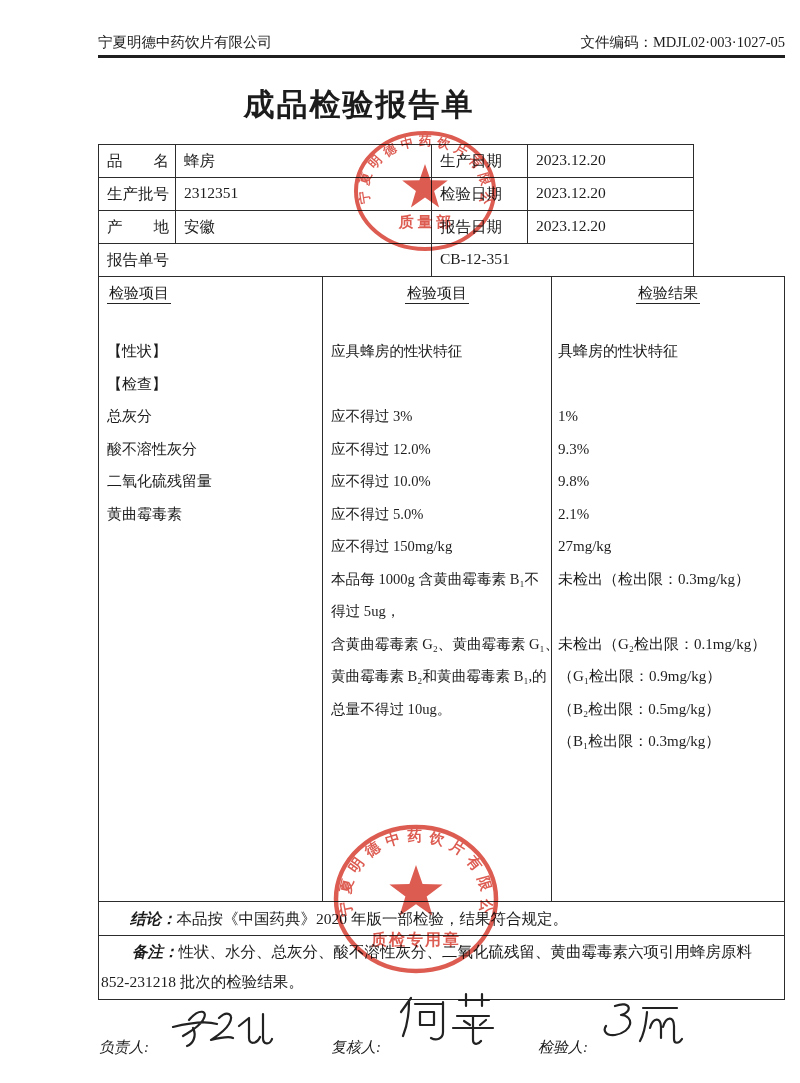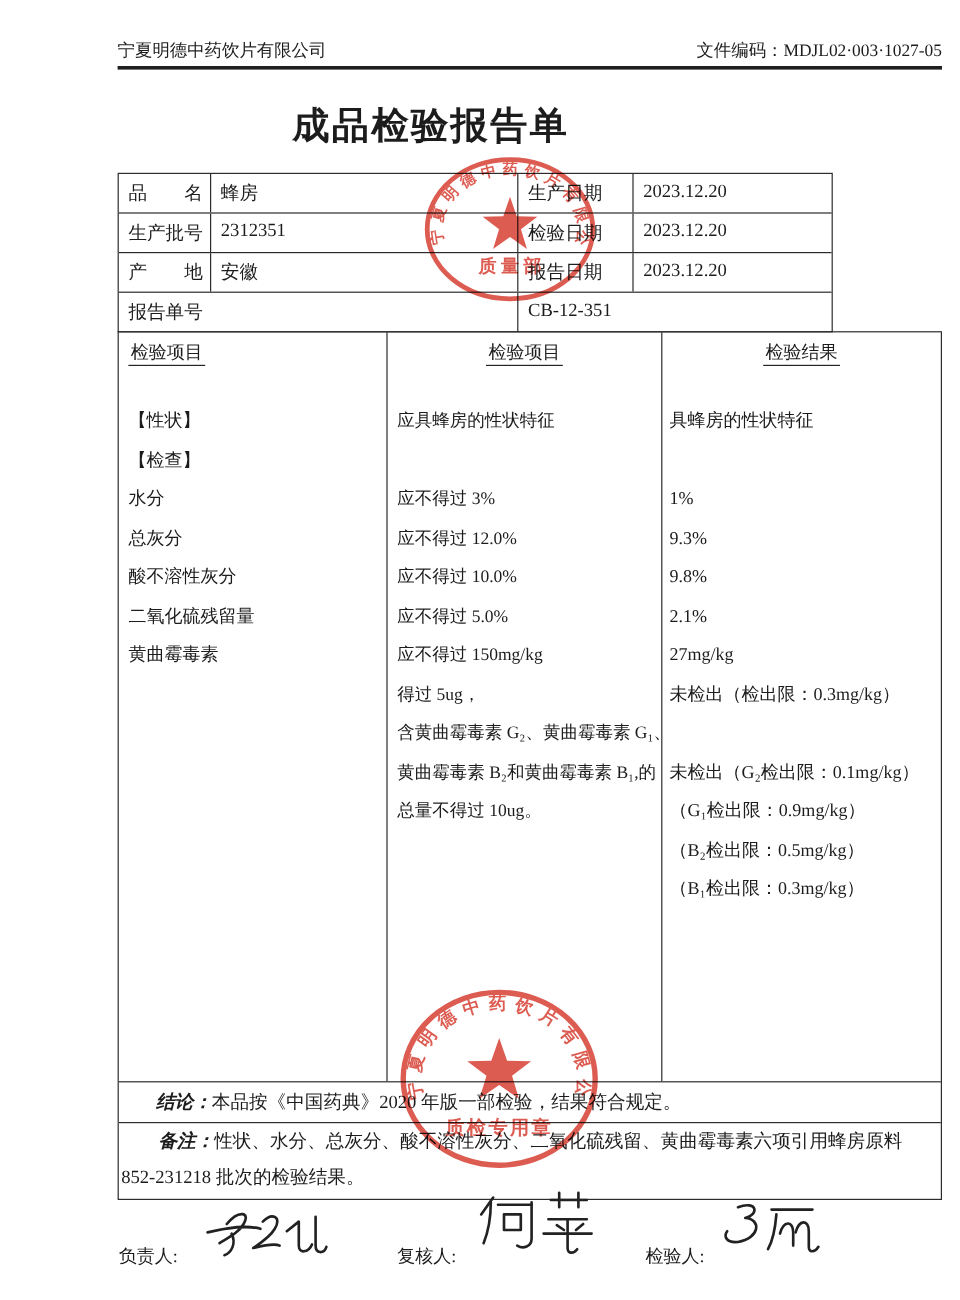--- a/index.html
+++ b/index.html
@@ -40,21 +40,21 @@
   .mt-col.standards .mt-line{font-size:14.6px;}
   .mt-line.ind{padding-left:50px;}
 
   .concl{border-top:1px solid #2c2c2c;height:33px;line-height:33px;
          font-size:15.5px;text-indent:2em;white-space:nowrap;}
   .remarks{border-top:1px solid #2c2c2c;min-height:58px;font-size:15.5px;
            line-height:30px;text-indent:2em;padding:1px 6px 2px 2px;box-sizing:border-box;}
   .bold{font-weight:bold;font-style:italic;}
 
   
-  .sig-label{position:absolute;font-size:15px;white-space:nowrap;}
+  .sig-label{position:absolute;font-size:15px;white-space:nowrap;font-style:italic;}
   .sig-svg{position:absolute;}
   .sig-svg path{fill:none;stroke:#222222;stroke-width:2.2;stroke-linecap:round;stroke-linejoin:round;}
 
   
   .stamp{position:absolute;mix-blend-mode:multiply;opacity:.82;}
   .stamp svg{display:block;}
 </style>
 </head>
 <body>
 
@@ -92,41 +92,41 @@
     </div>
   </div>
 
   <div class="doc">
     <div class="mt-body">
       <div class="mt-col items" id="col-items">
         <div class="mt-head left"><span>检验项目</span></div>
         <div class="mt-gap"></div>
       <div class="mt-line">【性状】</div>
           <div class="mt-line">【检查】</div>
-          <div class="mt-line">水分</div>
           <div class="mt-line">总灰分</div>
           <div class="mt-line">酸不溶性灰分</div>
           <div class="mt-line">二氧化硫残留量</div>
           <div class="mt-line">黄曲霉毒素</div>
           <div class="mt-line"></div>
           <div class="mt-line"></div>
           <div class="mt-line"></div>
           <div class="mt-line"></div>
           <div class="mt-line"></div>
         </div>
       <div class="mt-col standards" id="col-standards">
         <div class="mt-head center"><span>检验项目</span></div>
         <div class="mt-gap"></div>
       <div class="mt-line">应具蜂房的性状特征</div>
           <div class="mt-line"></div>
           <div class="mt-line">应不得过 3%</div>
           <div class="mt-line">应不得过 12.0%</div>
           <div class="mt-line">应不得过 10.0%</div>
           <div class="mt-line">应不得过 5.0%</div>
           <div class="mt-line">应不得过 150mg/kg</div>
+          <div class="mt-line">本品每 1000g 含黄曲霉毒素 B₁不</div>
           <div class="mt-line">得过 5ug，</div>
           <div class="mt-line">含黄曲霉毒素 G₂、黄曲霉毒素 G₁、</div>
           <div class="mt-line">黄曲霉毒素 B₂和黄曲霉毒素 B₁,的</div>
           <div class="mt-line">总量不得过 10ug。</div>
           <div class="mt-line"></div>
         </div>
       <div class="mt-col results" id="col-results">
         <div class="mt-head center"><span>检验结果</span></div>
         <div class="mt-gap"></div>
       <div class="mt-line">具蜂房的性状特征</div>

